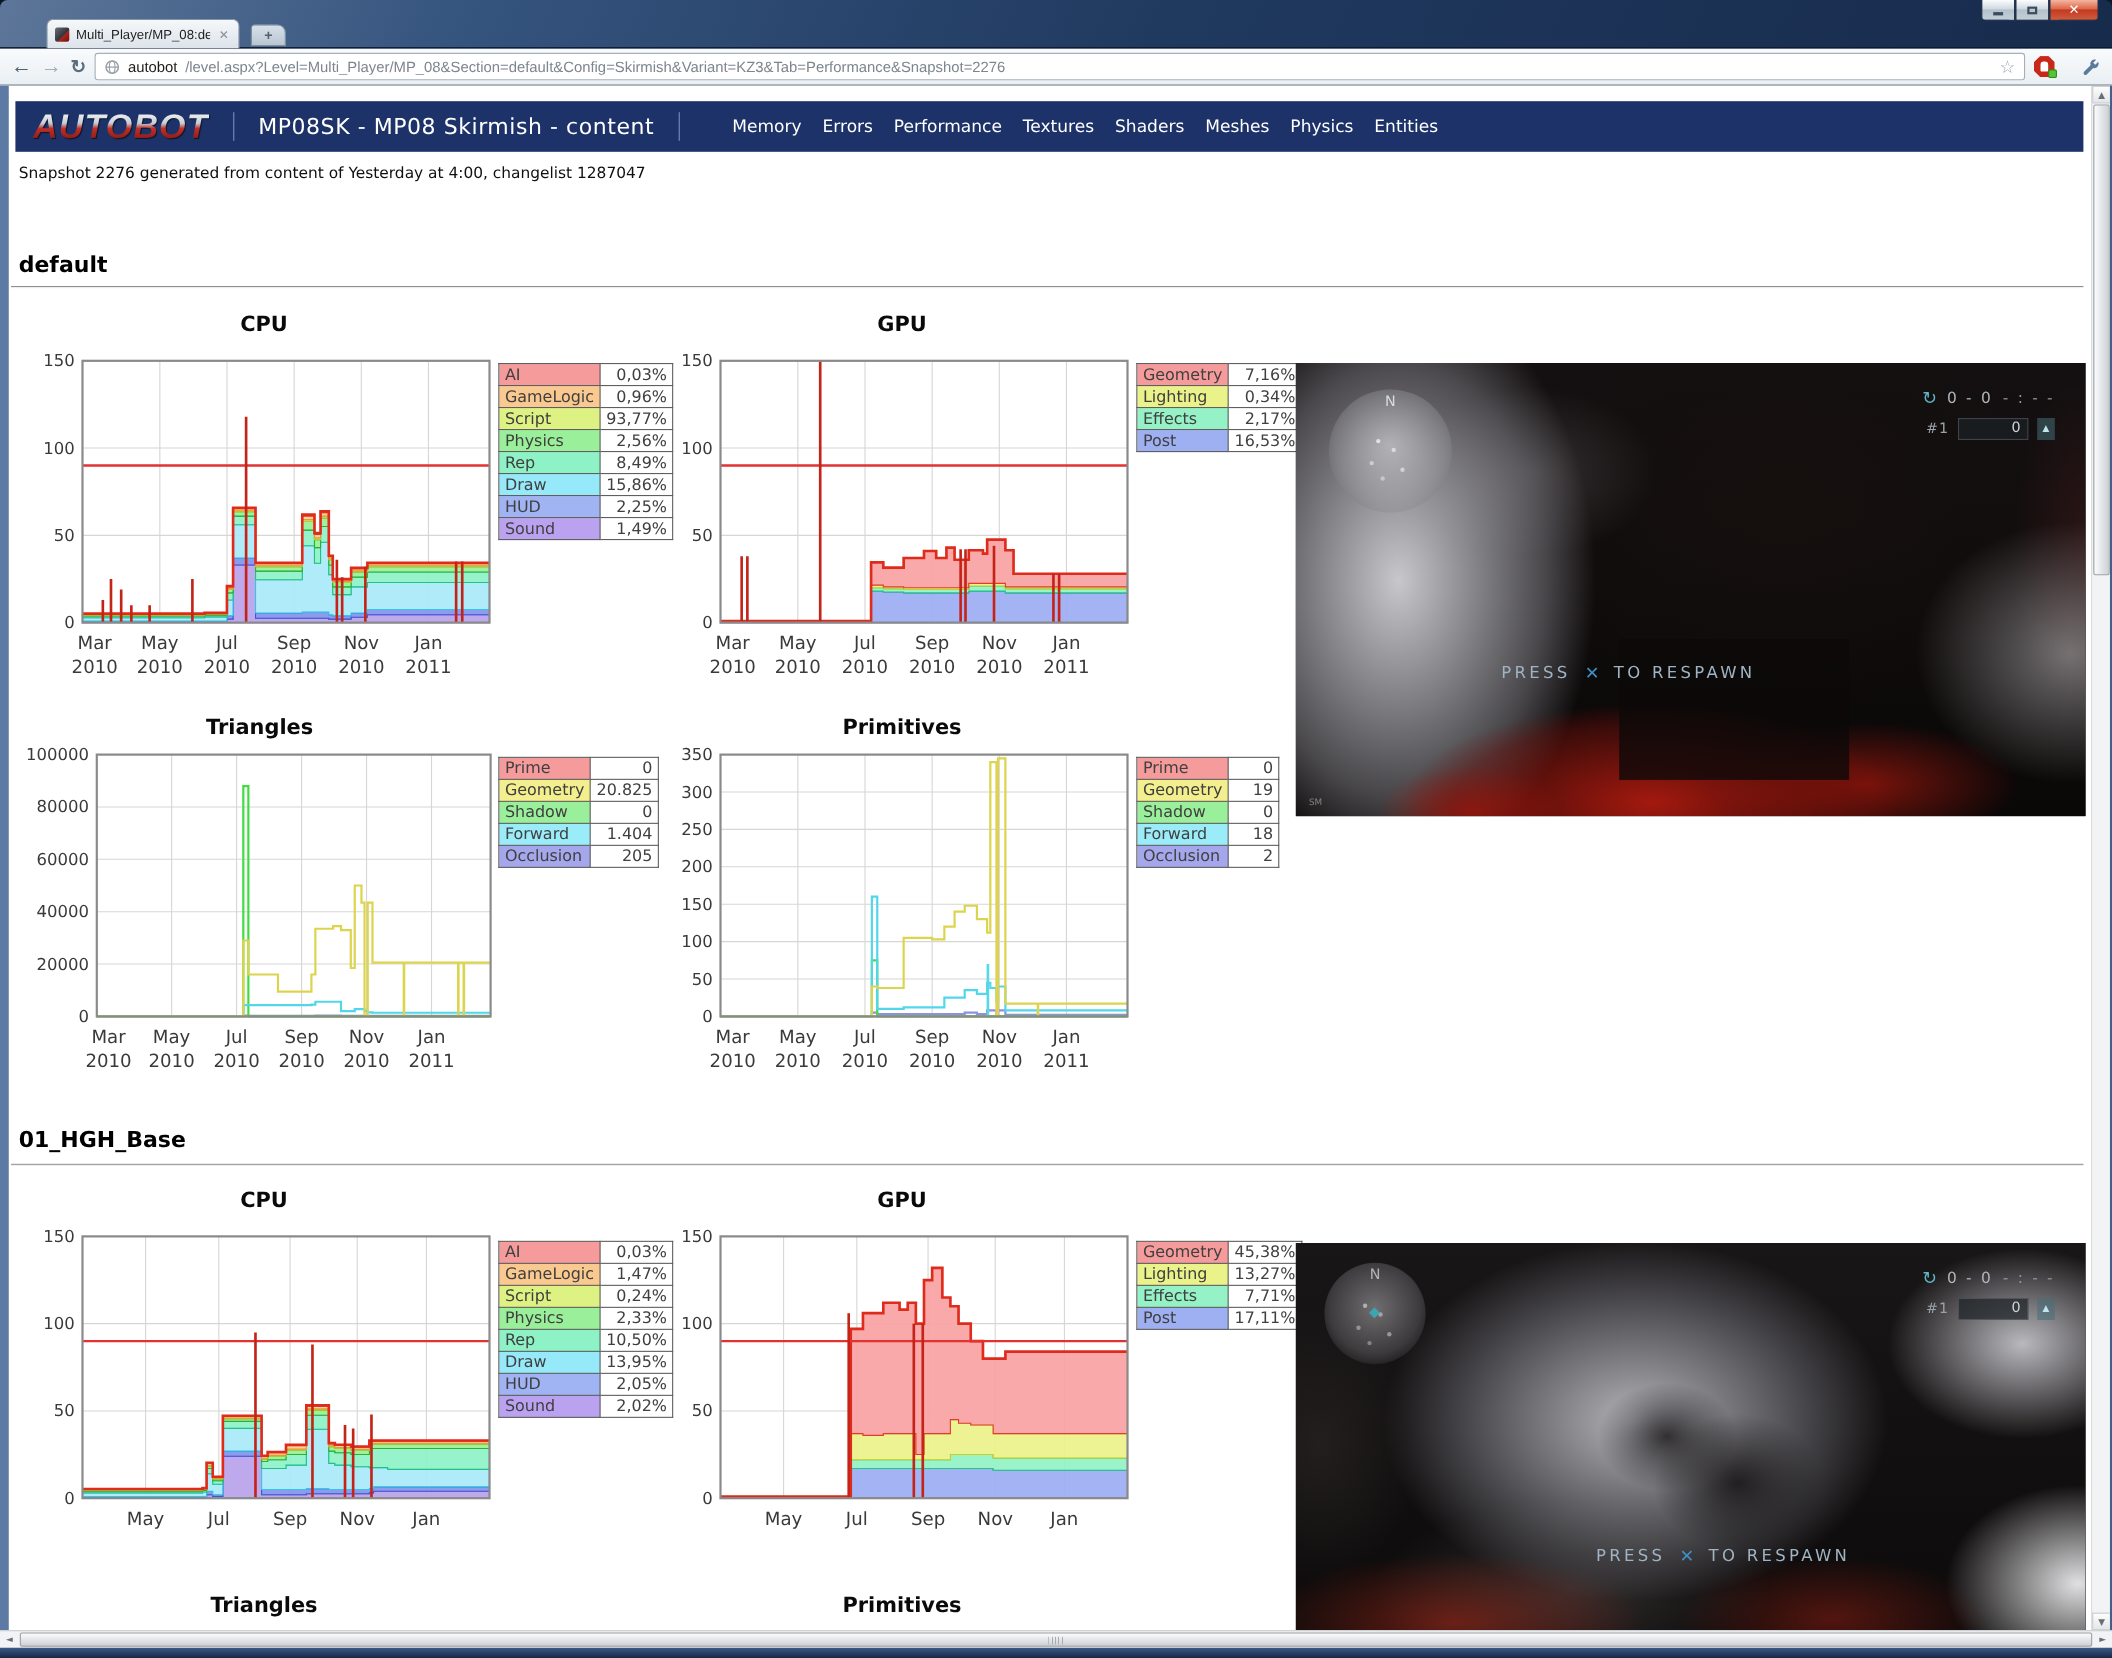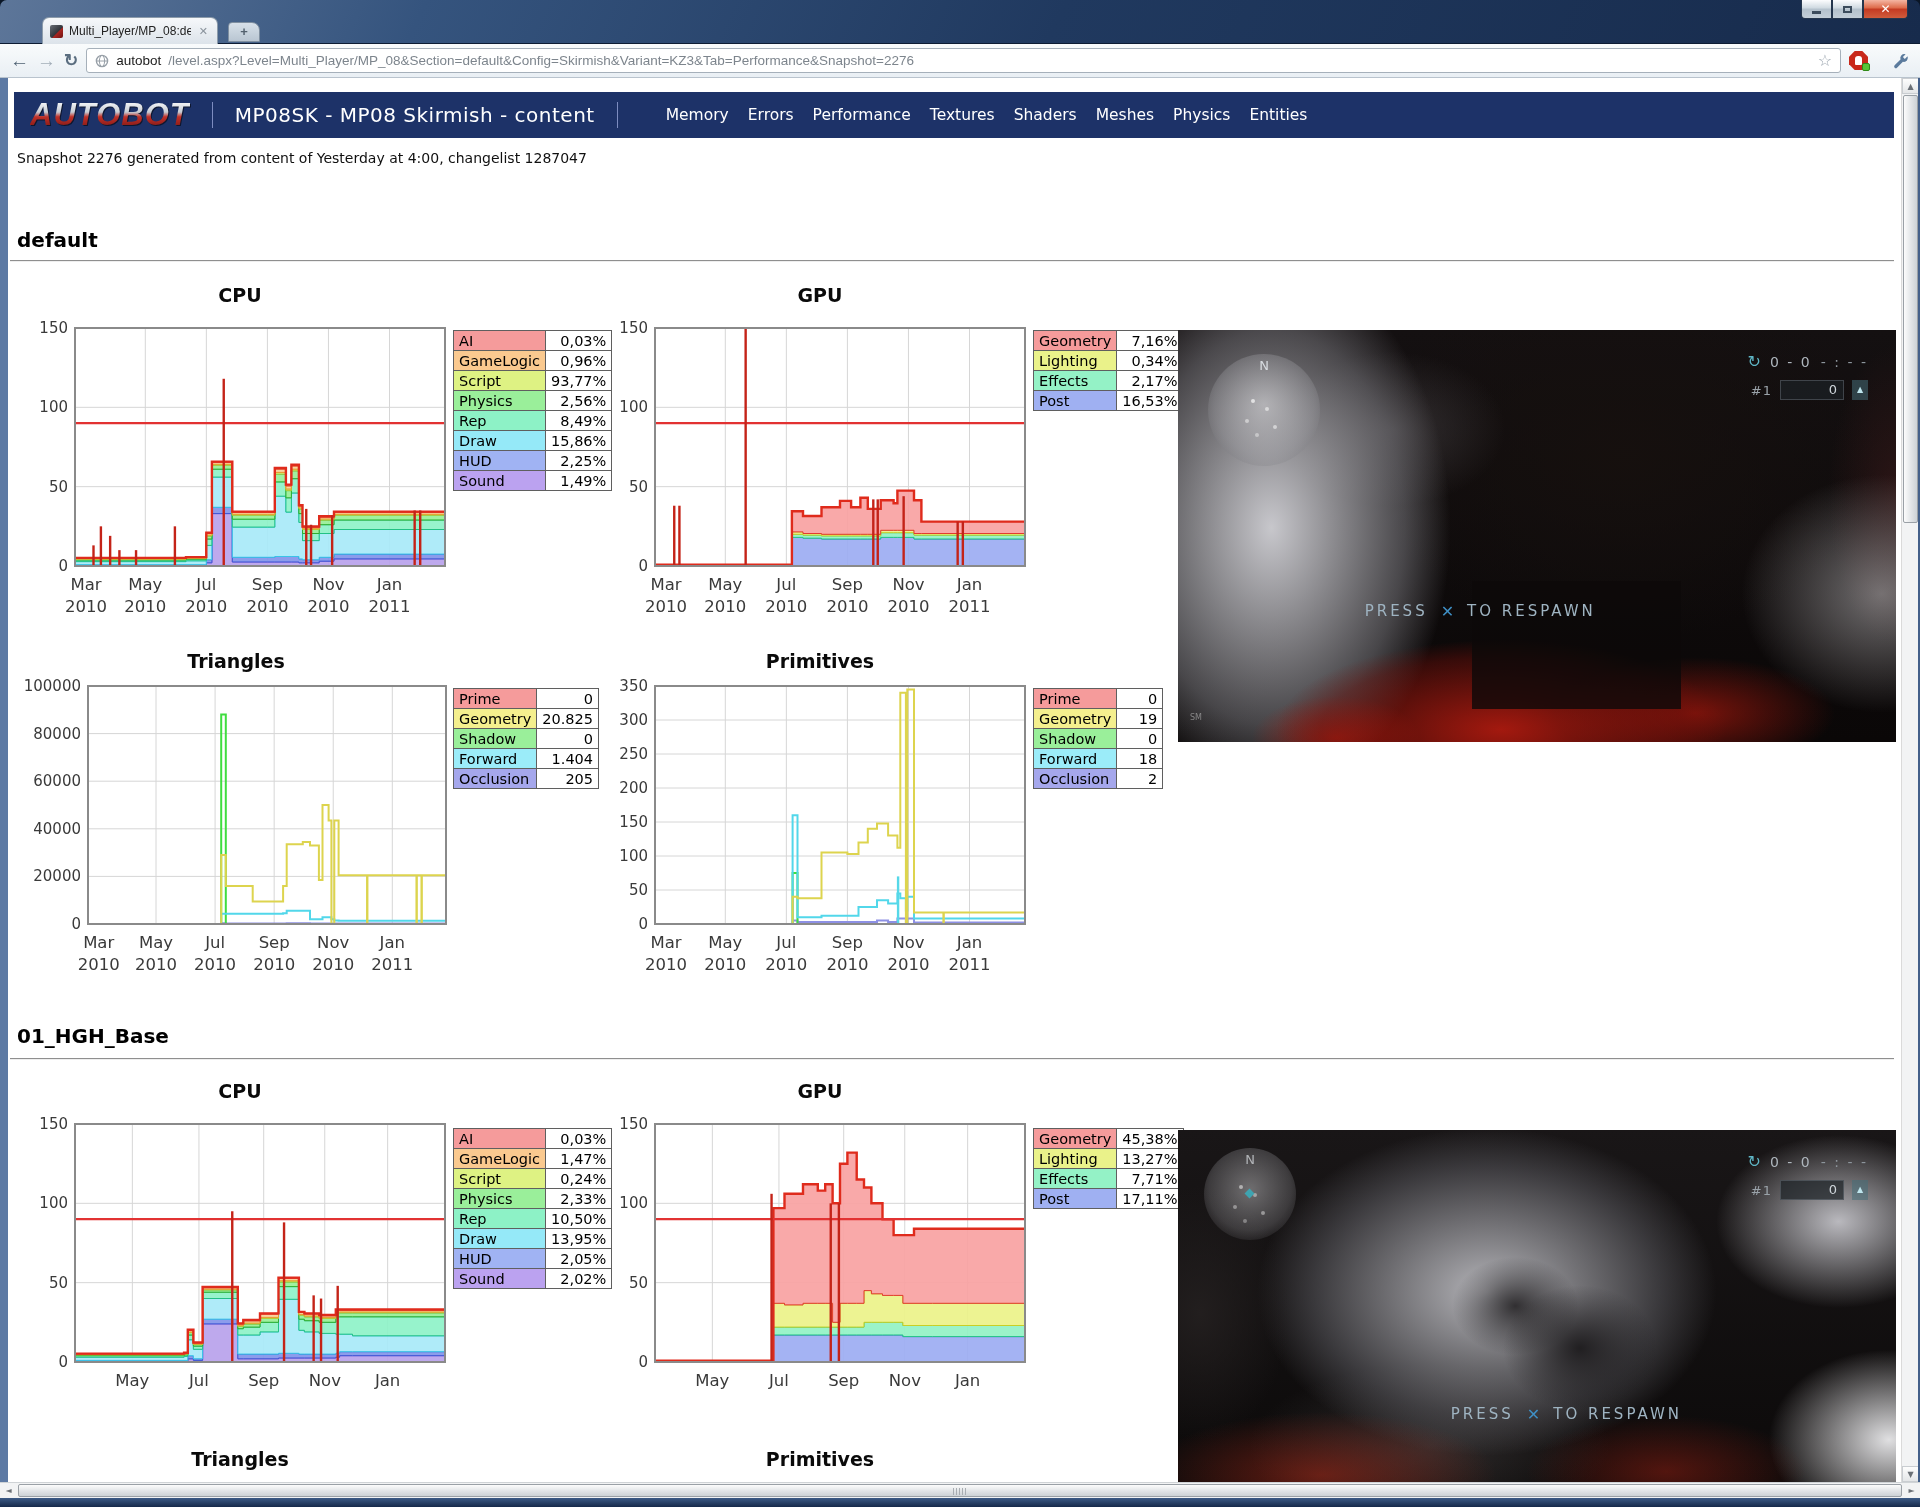--- a/index.html
+++ b/index.html
@@ -67,21 +67,21 @@
   .snapshot { position:absolute; left:9px; top:72px; font-size:14px; color:#101010; }
 
   .sec-head { position:absolute; left:9px; font-size:20px; font-weight:bold; color:#000; }
   .sec-hr { position:absolute; left:2px; width:1884px; border-top:1px solid #8f8f8f; border-bottom:1px solid #eee; height:0; }
 
   .chart-title { position:absolute; text-align:center; font-size:19px; font-weight:bold; color:#0a0a0a; }
   .chart-svg { position:absolute; }
   .tick { font:15px "DejaVu Sans",sans-serif; fill:#3a3a3a; }
   .tickx { font:16.5px "DejaVu Sans",sans-serif; fill:#3a3a3a; }
 
-  table.legend { position:absolute; border-collapse:collapse; font-size:14.5px; color:#000000; }
+  table.legend { position:absolute; border-collapse:collapse; font-size:14.5px; color:#404040; }
   table.legend td { border:1px solid #5f5f5f; padding:1px 5px; height:20px; }
   td.lg-l { min-width:68px; }
   td.lg-v { background:#fff; text-align:right; min-width:46px; }
 
   
   .shot { position:absolute; width:718px; background:#0d0a09; overflow:hidden; }
   .shot1-bg { position:absolute; inset:0; background-image:
       radial-gradient(ellipse 300px 120px at 45% 97%, rgba(190,28,16,.85), rgba(120,16,10,.4) 60%, transparent 75%),
       radial-gradient(ellipse 200px 80px at 72% 93%, rgba(150,22,12,.8), transparent 70%),
       radial-gradient(ellipse 120px 60px at 22% 99%, rgba(170,26,14,.8), transparent 70%),
@@ -115,21 +115,21 @@
   .hud-spin { color:#5fb6c6; font-size:16px; letter-spacing:0; }
   .hud-timer { color:#8d959c; }
   .hud-r2 { margin-top:9px; display:flex; align-items:center; gap:8px; justify-content:flex-end; }
   .hud-rank { color:#9aa2a9; font-size:13px; letter-spacing:1px; }
   .hud-count { width:64px; height:20px; background:rgba(28,33,38,.72); border:1px solid rgba(120,130,140,.4);
     color:#cfd5da; font-size:13px; text-align:right; padding:1px 6px; }
   .hud-stepbox { width:16px; height:20px; background:rgba(70,110,120,.55); color:#bfe6ee; font-size:8px; text-align:center; line-height:20px; }
   .respawn { position:absolute; display:flex; gap:13px; align-items:center;
     color:#9fb4c2; font-size:15px; letter-spacing:3px; }
   .respawn .psx { color:#3f8fc4; font-size:16px; letter-spacing:0; }
-  .wm { position:absolute; left:12px; bottom:20px; color:rgba(200,200,200,.55); font-size:8px; }
+  .wm { position:absolute; left:12px; bottom:8px; color:rgba(200,200,200,.55); font-size:8px; }
 
   
   .vscroll { position:absolute; top:0; right:0; width:17px; height:100%; background:#f2f3f4; border-left:1px solid #dadada; }
   .sarrow { position:absolute; left:0; width:17px; height:16px; background:linear-gradient(#fdfdfd,#e4e6e8);
     color:#6a6f75; font-size:8px; text-align:center; line-height:16px; border:1px solid #c9cdd1; }
   .vthumb { position:absolute; left:1px; top:17px; width:15px; height:428px; border:1px solid #9aa0a6; border-radius:2px;
     background:linear-gradient(90deg,#fcfcfc,#dfe2e5 60%,#cdd2d6); }
   .hscroll { position:relative; height:16px; background:#f2f3f4; border-top:1px solid #cfd3d6; }
   .hthumb { position:absolute; left:18px; right:18px; top:1px; height:13px; border:1px solid #9aa0a6; border-radius:2px;
     background:linear-gradient(#fcfcfc,#dfe2e5 60%,#cdd2d6); }

